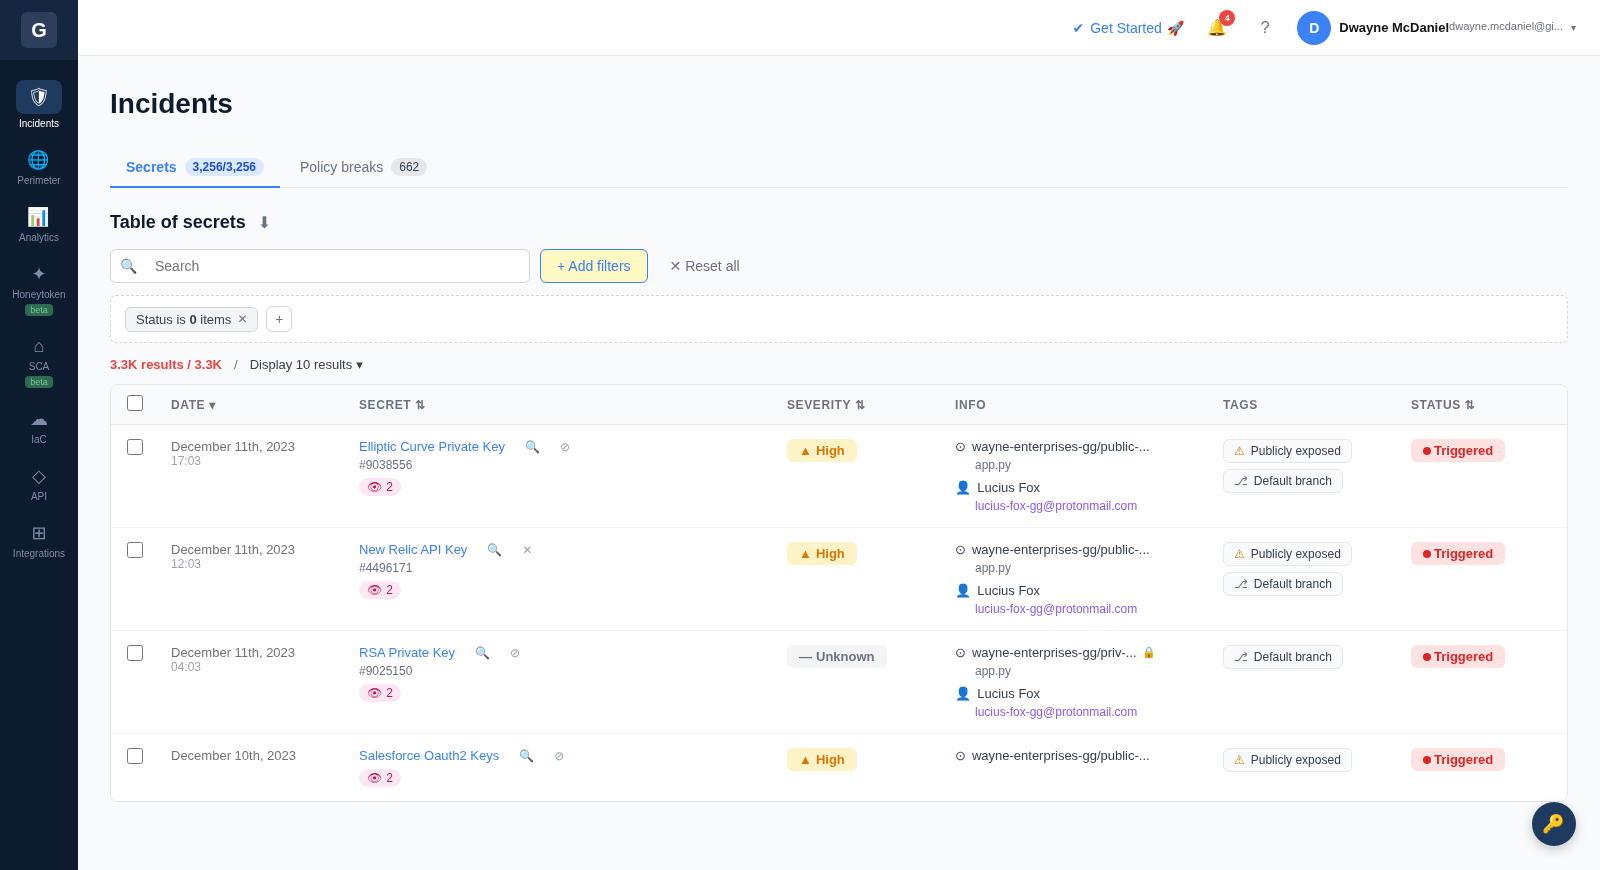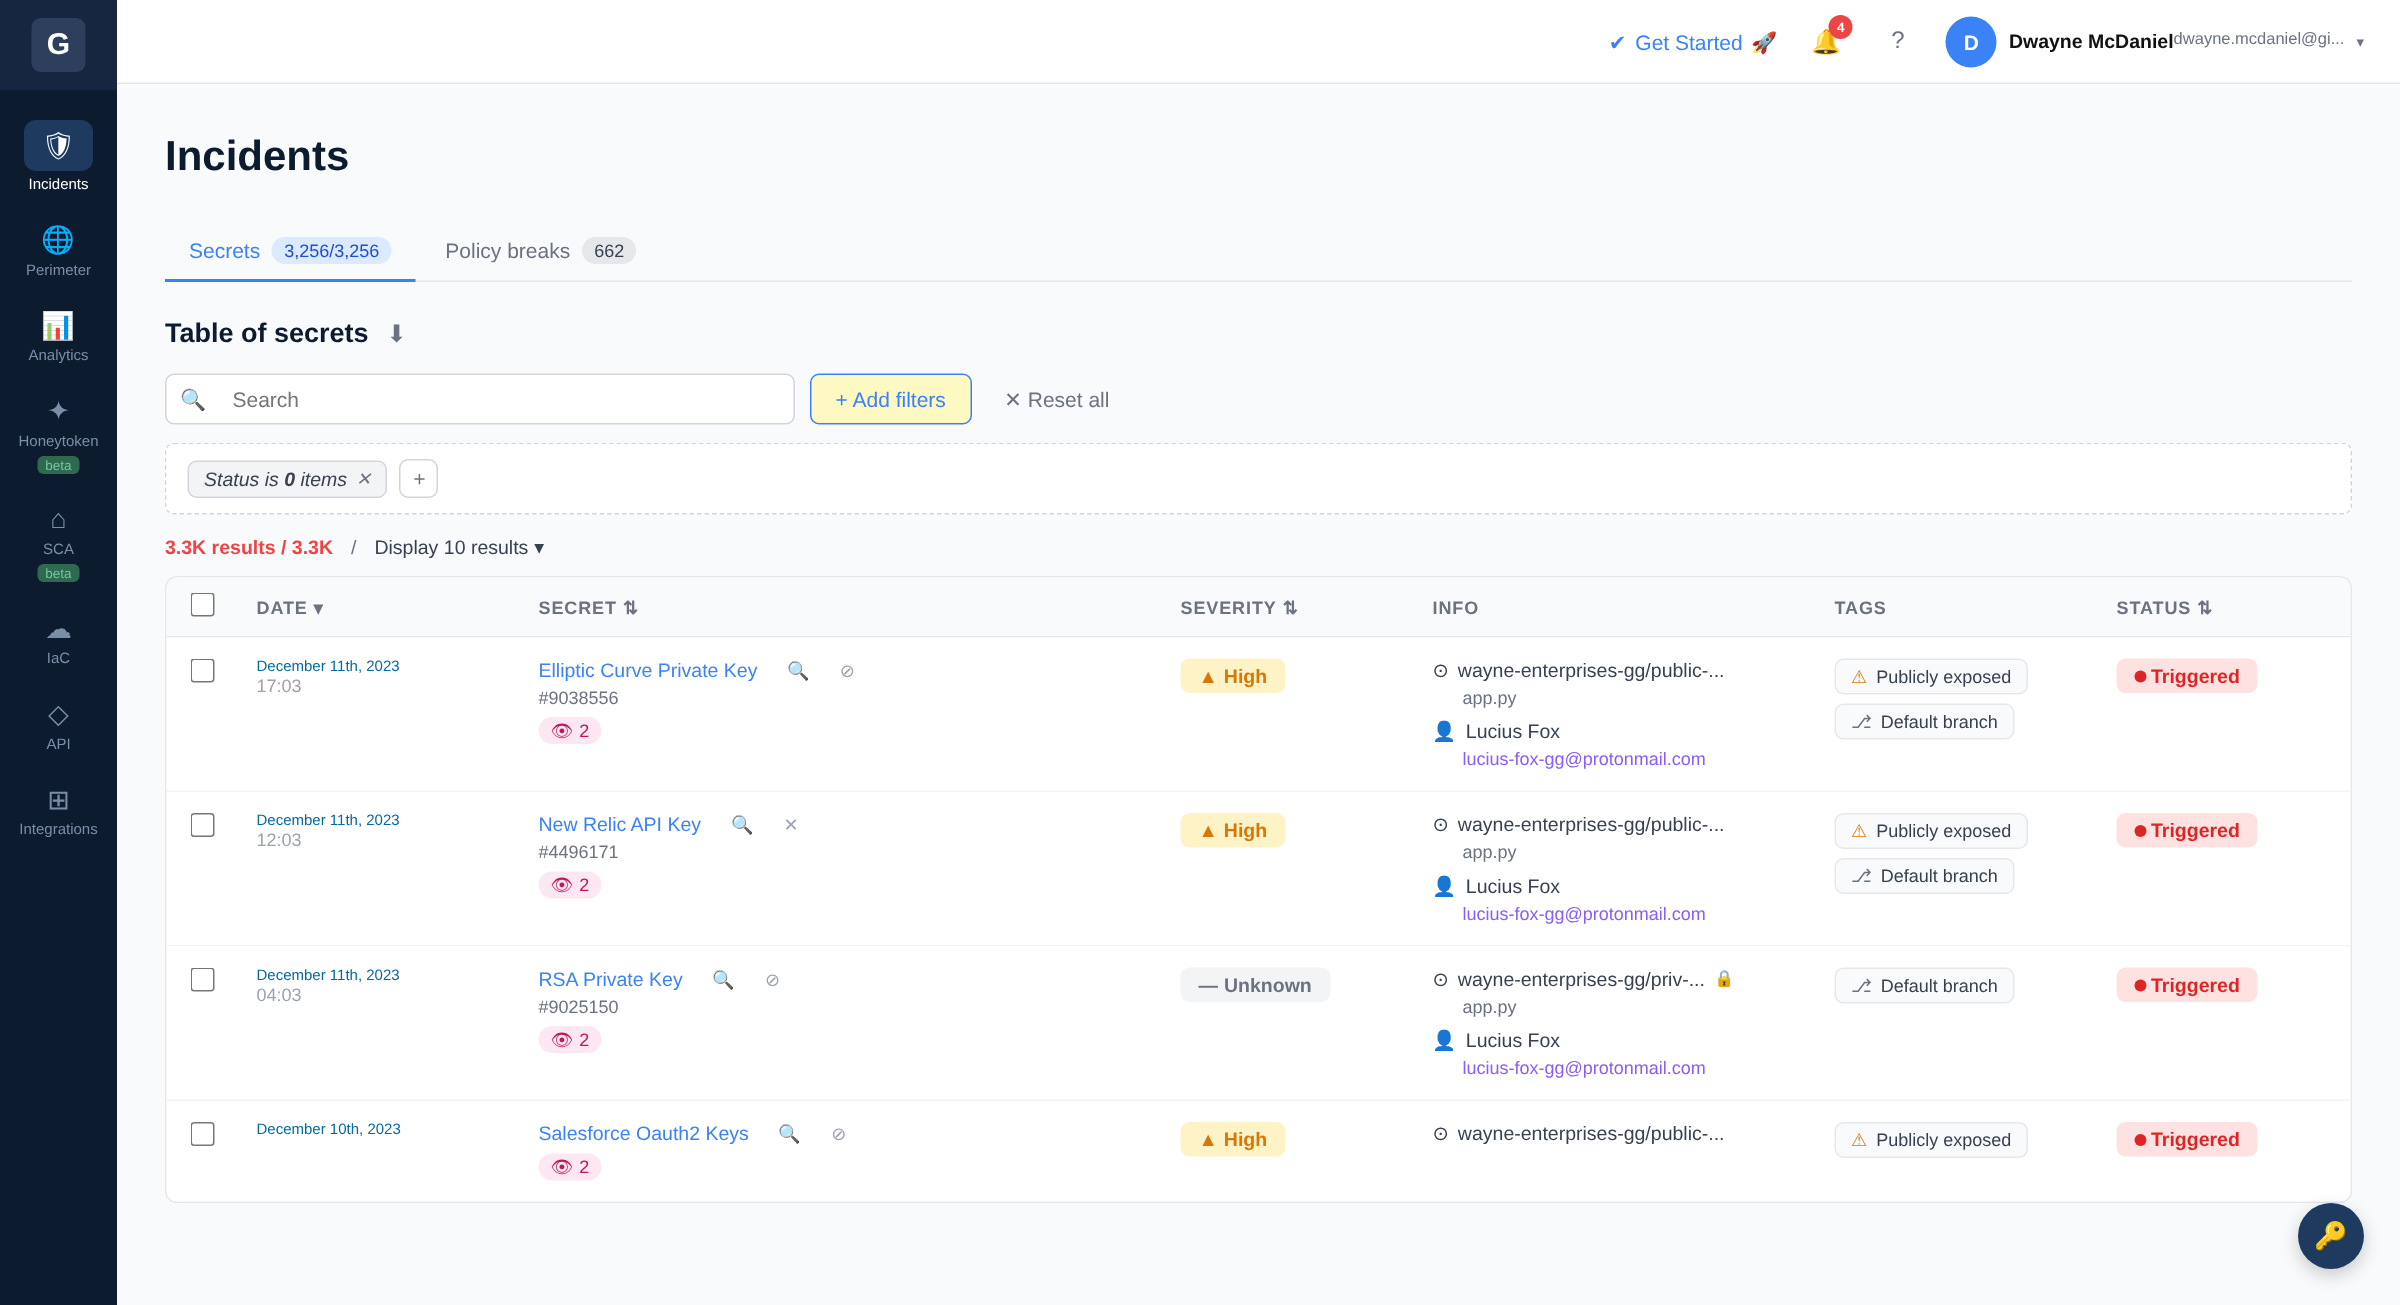--- a/index.html
+++ b/index.html
@@ -32,59 +32,59 @@
     .user-block { display: flex; align-items: center; gap: 8px; cursor: pointer; }
     .chevron-down { font-size: 10px; color: #6b7280; }
 
     
     .content { flex: 1; padding: 32px 32px 0; overflow-y: auto; background: #f8fafc; }
     .page-title { font-size: 28px; font-weight: 700; color: #0d1b2e; margin-bottom: 28px; }
 
     
     .tabs { display: flex; gap: 4px; margin-bottom: 24px; border-bottom: 1px solid #e5e7eb; }
     .tab { display: flex; align-items: center; gap: 8px; padding: 10px 16px; cursor: pointer; font-size: 14px; color: #6b7280; border-bottom: 2px solid transparent; margin-bottom: -1px; }
-    .tab.active { color: #3b82f6; border-bottom-color: #3b82f6; font-weight: 400; }
+    .tab.active { color: #3b82f6; border-bottom-color: #3b82f6; font-weight: 700; }
     .tab-count { background: #e5e7eb; color: #374151; font-size: 12px; padding: 2px 8px; border-radius: 12px; }
     .tab.active .tab-count { background: #dbeafe; color: #1d4ed8; }
 
     
     .table-header-row { display: flex; align-items: center; gap: 12px; margin-bottom: 16px; }
     .table-section-title { font-size: 18px; font-weight: 700; color: #0d1b2e; }
     .download-icon { color: #6b7280; cursor: pointer; font-size: 16px; }
 
     
     .filter-row { display: flex; align-items: center; gap: 10px; margin-bottom: 12px; }
     .search-input-wrap { position: relative; flex: 1; max-width: 420px; }
     .search-icon { position: absolute; left: 10px; top: 50%; transform: translateY(-50%); color: #9ca3af; font-size: 14px; }
     .search-input { width: 100%; padding: 8px 12px 8px 44px; border: 1px solid #d1d5db; border-radius: 6px; font-size: 14px; color: #374151; outline: none; background: #fff; }
     .add-filter-btn { display: flex; align-items: center; gap: 6px; padding: 8px 16px; border: 1px solid #3b82f6; border-radius: 6px; color: #3b82f6; font-size: 14px; cursor: pointer; background: #fef9c3; font-weight: 500; }
     .reset-filters-btn { display: flex; align-items: center; gap: 6px; padding: 8px 12px; color: #6b7280; font-size: 14px; cursor: pointer; background: transparent; border: none; }
 
     
-    .filter-tags-row { display: flex; align-items: center; gap: 8px; margin-bottom: 14px; padding: 10px 14px; border: 1px dashed #d1d5db; border-radius: 6px; background: #fff; font-style: italic; }
+    .filter-tags-row { display: flex; align-items: center; gap: 8px; margin-bottom: 14px; padding: 10px 14px; border: 1px dashed #d1d5db; border-radius: 6px; background: #fff; }
     .filter-tag { display: flex; align-items: center; gap: 6px; padding: 4px 10px; background: #f3f4f6; border: 1px solid #d1d5db; border-radius: 6px; font-size: 13px; color: #374151; }
     .filter-tag-remove { cursor: pointer; color: #6b7280; font-size: 12px; }
     .filter-tag-add { width: 26px; height: 26px; border: 1px solid #d1d5db; border-radius: 6px; display: flex; align-items: center; justify-content: center; cursor: pointer; color: #6b7280; font-size: 14px; }
 
     
     .results-bar { display: flex; align-items: center; gap: 12px; margin-bottom: 12px; font-size: 13px; color: #6b7280; }
     .results-count { font-weight: 700; color: #ef4444; }
     .display-select { display: flex; align-items: center; gap: 4px; cursor: pointer; color: #374151; font-size: 13px; font-weight: 500; }
 
     
     .secrets-table { width: 100%; background: #fff; border-radius: 8px; border: 1px solid #e5e7eb; overflow: hidden; }
     .table-head { display: grid; grid-template-columns: 36px 180px 1fr 160px 260px 180px 140px; align-items: center; padding: 10px 16px; background: #f9fafb; border-bottom: 1px solid #e5e7eb; font-size: 12px; font-weight: 600; color: #6b7280; text-transform: uppercase; letter-spacing: 0.05em; gap: 8px; }
     .col-header { display: flex; align-items: center; gap: 4px; cursor: pointer; }
 
     .table-row { display: grid; grid-template-columns: 36px 180px 1fr 160px 260px 180px 140px; align-items: start; padding: 14px 16px; border-bottom: 1px solid #f3f4f6; background: #fff; gap: 8px; }
     .table-row:last-child { border-bottom: none; }
 
     .checkbox { width: 16px; height: 16px; border: 1px solid #d1d5db; border-radius: 3px; cursor: pointer; }
     .date-cell { display: flex; flex-direction: column; }
-    .date-main { font-size: 10px; color: #0369a1; font-weight: 500; }
+    .date-main { font-size: 13px; color: #737373; font-weight: 500; }
     .date-time { font-size: 12px; color: #9ca3af; }
 
     .secret-cell { display: flex; flex-direction: column; gap: 4px; }
     .secret-name { color: #3b82f6; font-size: 13px; font-weight: 500; cursor: pointer; display: flex; align-items: center; gap: 20px; }
     .secret-id { color: #6b7280; font-size: 12px; }
     .occurrences { display: inline-flex; align-items: center; gap: 4px; background: #fce7f3; color: #be185d; padding: 2px 8px; border-radius: 12px; font-size: 12px; font-weight: 500; width: fit-content; margin-top: 2px; }
 
     .severity-cell { display: flex; align-items: center; }
     .severity-badge { display: flex; align-items: center; gap: 4px; padding: 4px 12px; border-radius: 6px; font-size: 13px; font-weight: 600; }
     .severity-high { background: #fef3c7; color: #d97706; }

